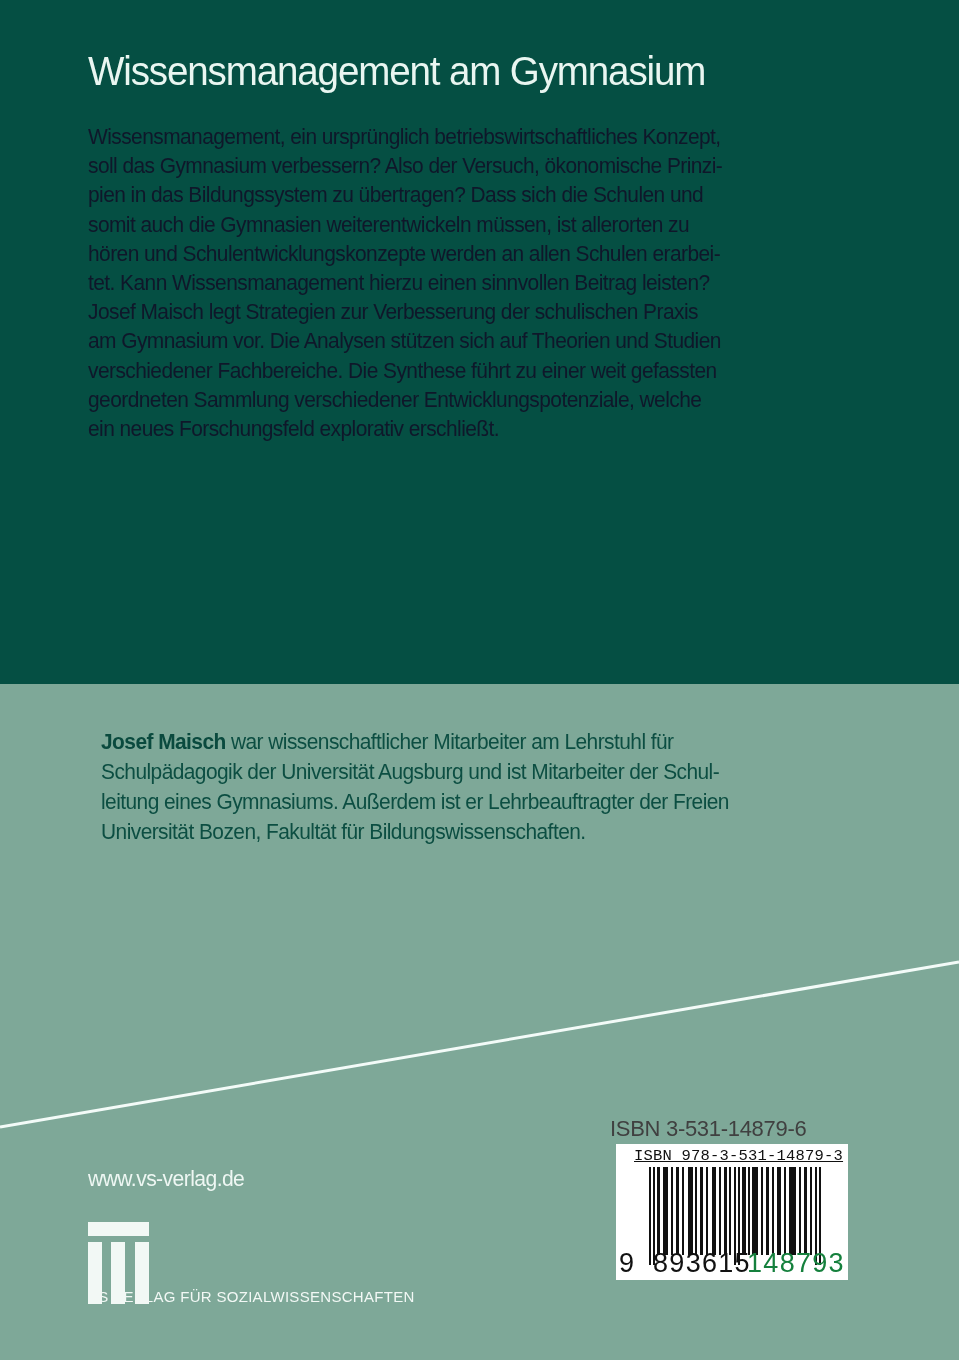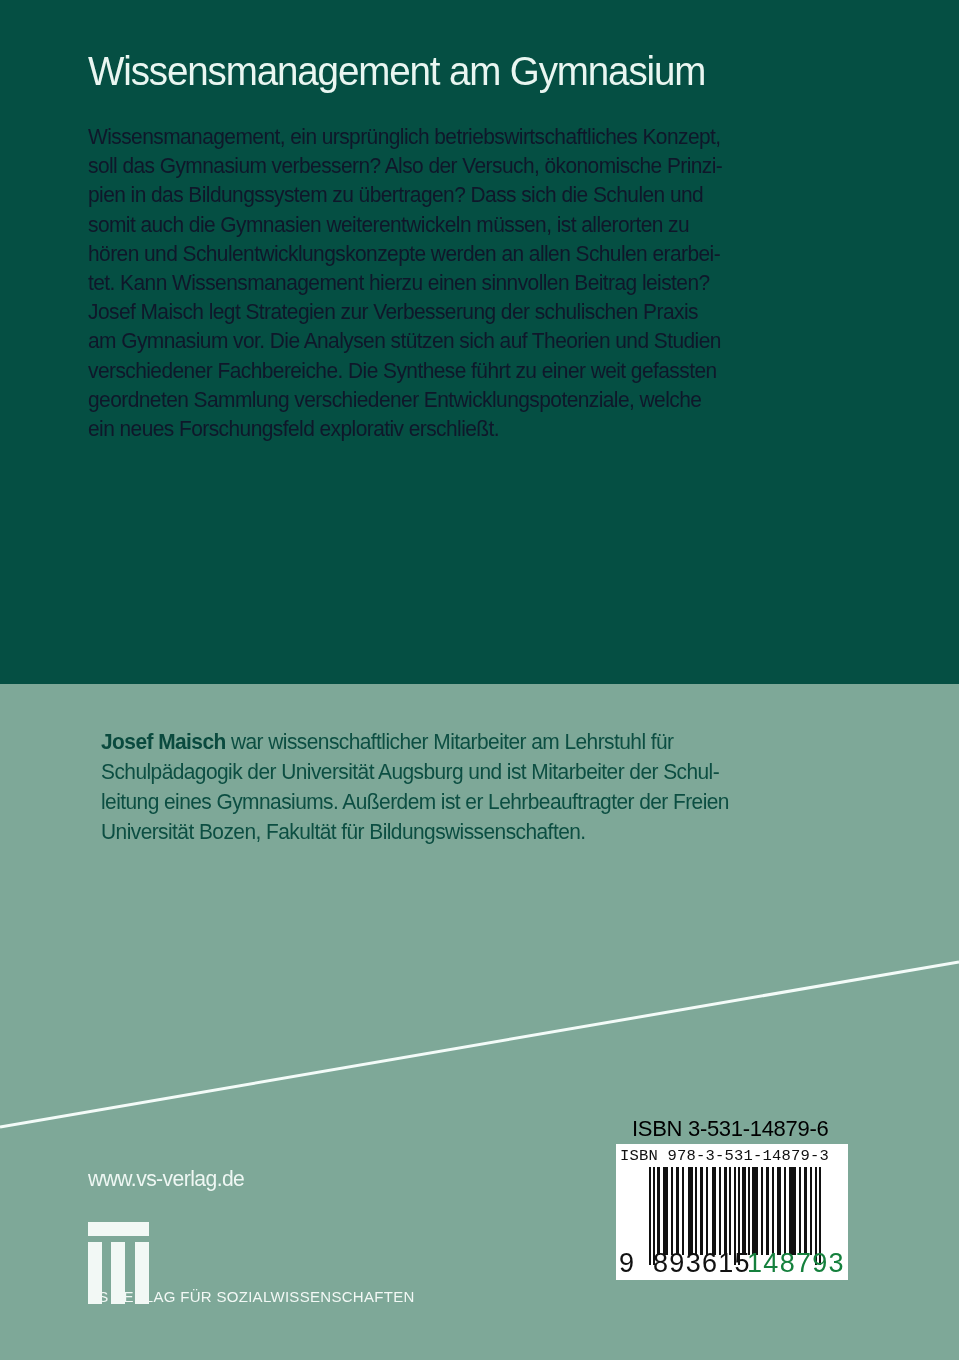--- a/index.html
+++ b/index.html
@@ -50,32 +50,32 @@
     }
     .logo { position: absolute; left: 88px; top: 1222px; }
     .logo .bar-top { position: absolute; left: 0; top: 0; width: 61px; width: 61px; height: 14px; background: #f2f8f5; }
     .logo .pillar { position: absolute; top: 20px; width: 14px; height: 62px; background: #f2f8f5; }
     .logo-text {
       position: absolute; left: 88px; top: 1288px;
       color: #f2f8f5; font-size: 15px; font-weight: normal;
       letter-spacing: 0.3px; white-space: nowrap;
     }
     .isbn10 {
-      position: absolute; left: 632px; top: 1116px;
-      color: #000000; font-size: 22px; letter-spacing: -0.3px;
+      position: absolute; left: 610px; top: 1116px;
+      color: #404040; font-size: 22px; letter-spacing: -0.3px;
       white-space: nowrap;
     }
     .barcode-box {
       position: absolute; left: 616px; top: 1144px;
       width: 232px; height: 136px; background: #ffffff;
     }
     .isbn13 {
-      position: absolute; left: 4px; top: 3px;
+      position: absolute; left: 18px; top: 3px;
       font-family: "Liberation Mono", monospace;
-      font-size: 15.5px; color: #111; white-space: nowrap; letter-spacing: 0.2px;
+      font-size: 15.5px; color: #111; white-space: nowrap; letter-spacing: 0.2px; text-decoration: underline;
     }
     .bars { position: absolute; left: 0; top: 0; }
     .ean-first {
       position: absolute; left: 3px; top: 104px;
       font-family: "Liberation Sans", sans-serif; font-size: 27px; color: #111;
     }
     .ean-left {
       position: absolute; left: 37px; top: 104px;
       font-family: "Liberation Sans", sans-serif; font-size: 27px; color: #111; letter-spacing: 1.3px;
     }

